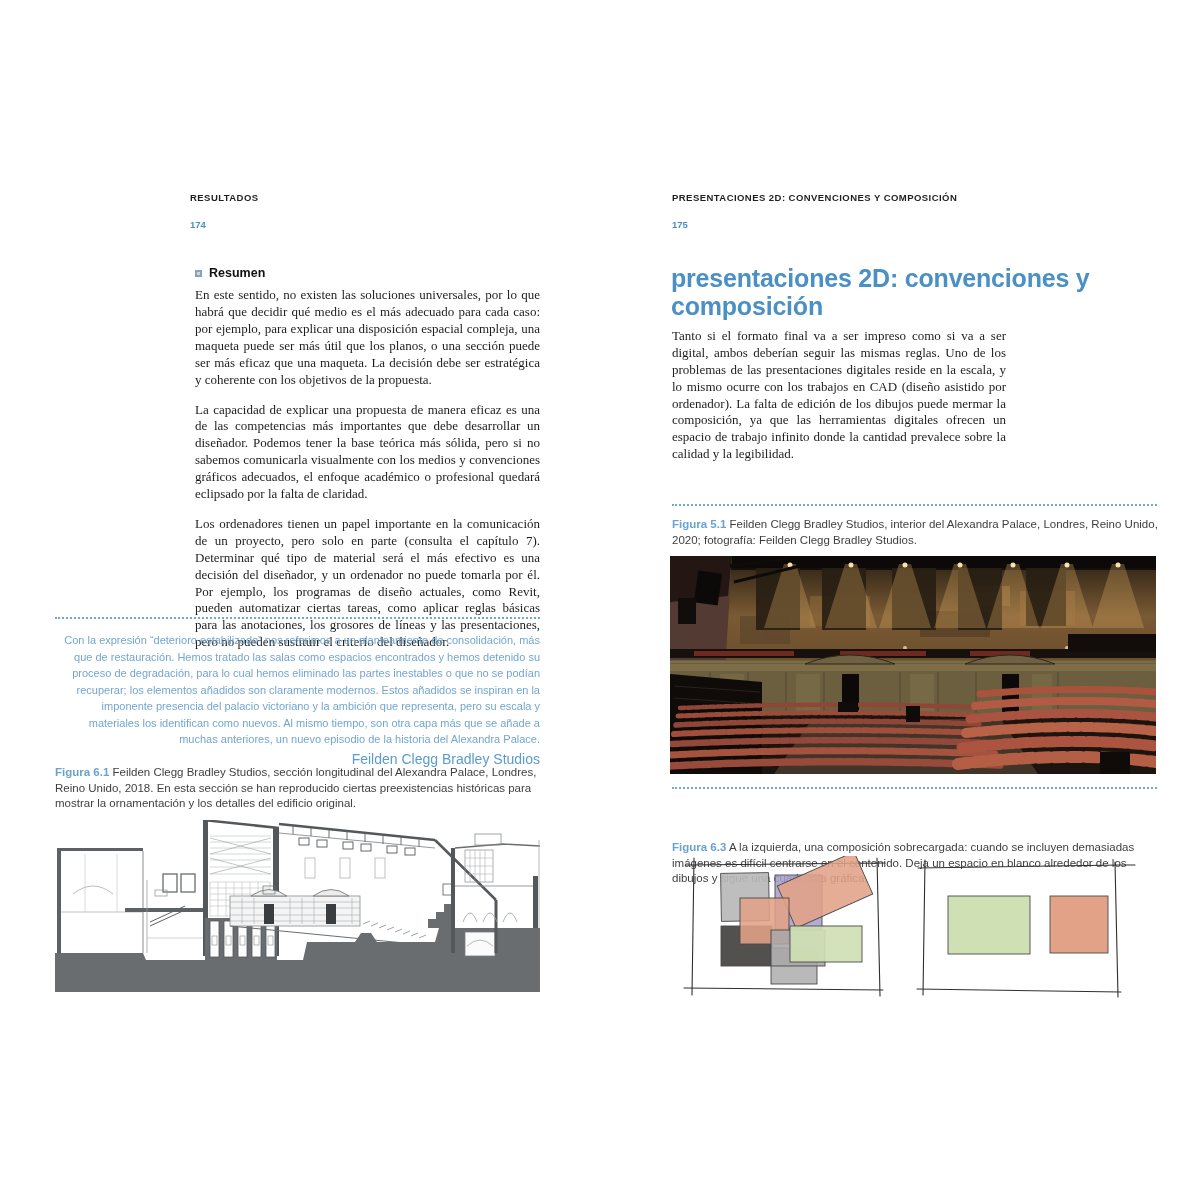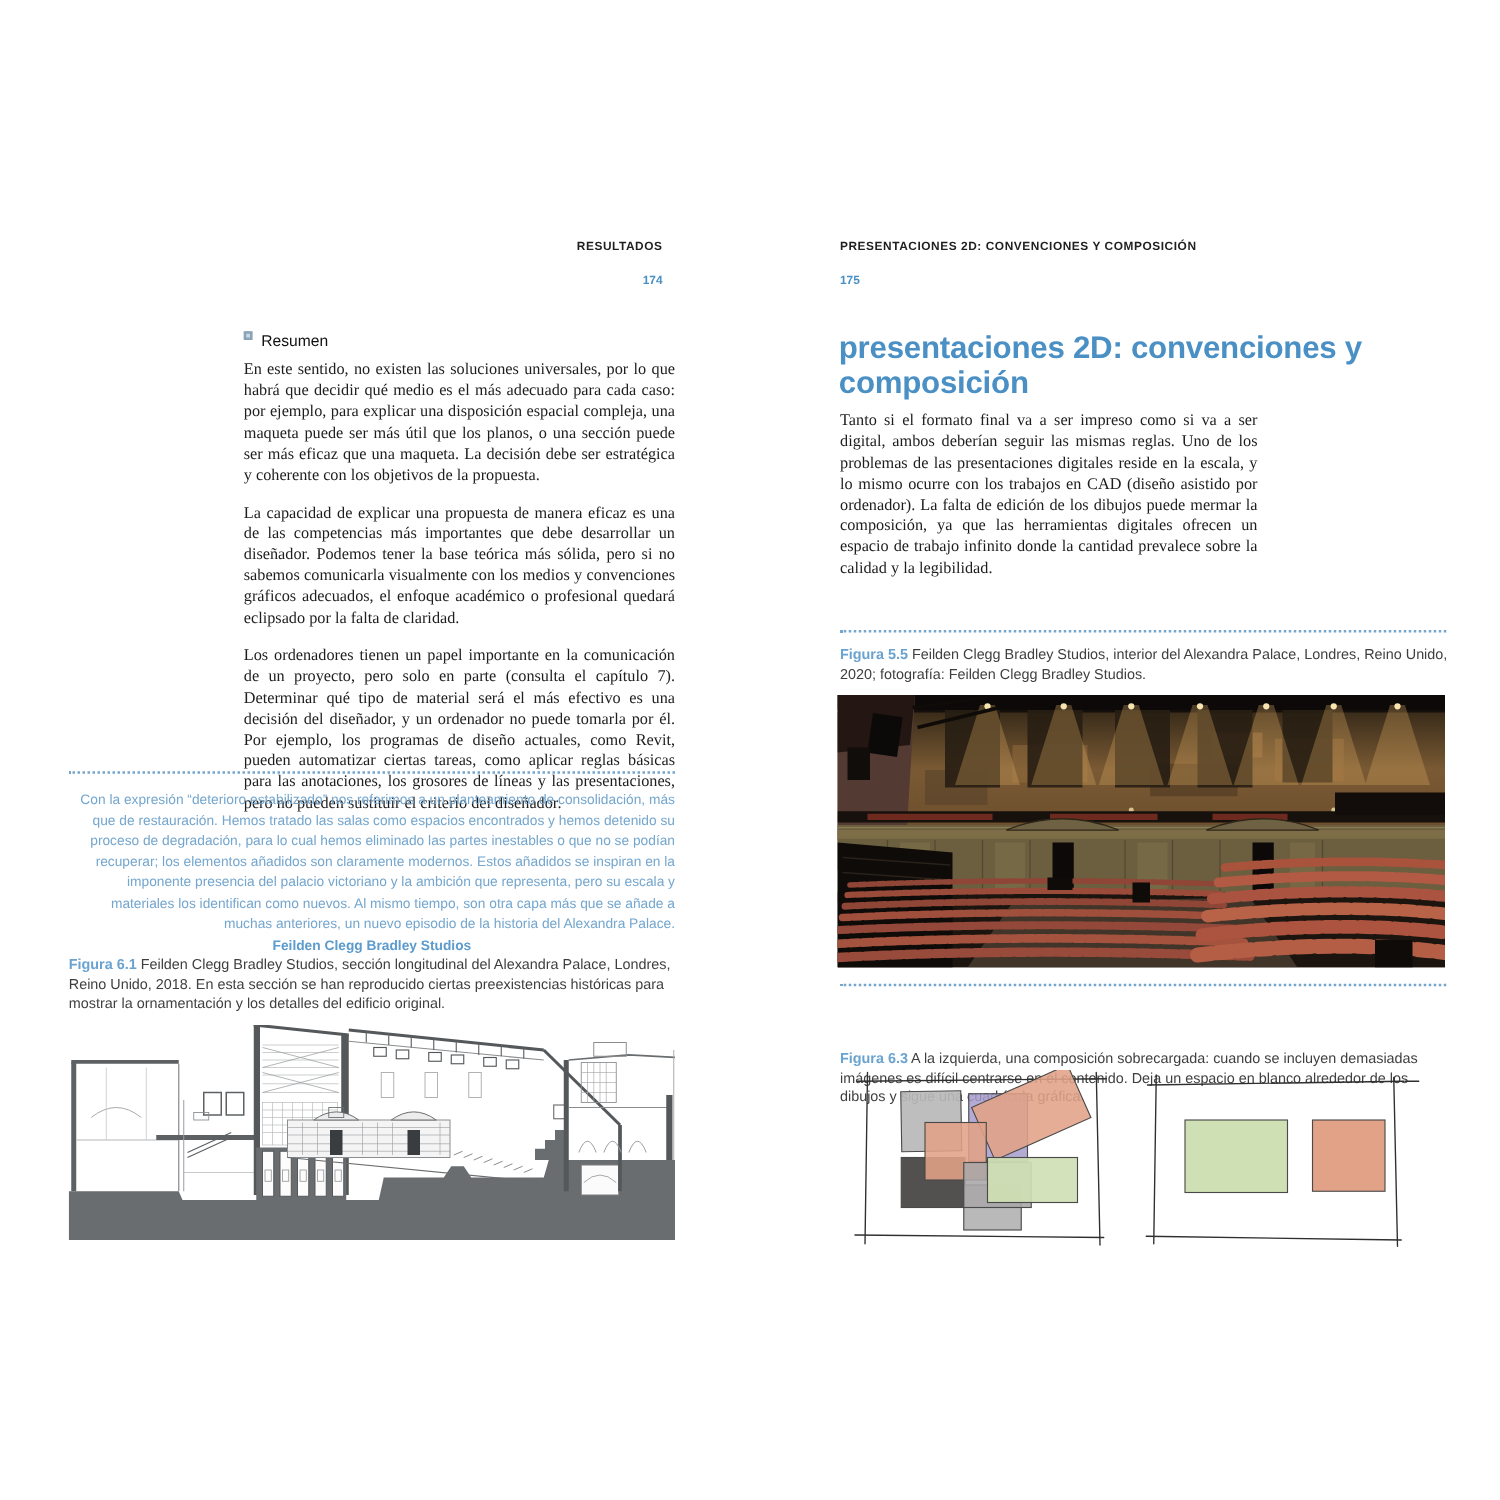--- a/index.html
+++ b/index.html
@@ -2,33 +2,33 @@
 <html><head>
 <meta charset="utf-8">
 <style>
   html,body{margin:0;padding:0}
   body{width:1200px;height:1200px;background:#ffffff;position:relative;overflow:hidden;
        font-family:"Liberation Sans",sans-serif;color:#1c1c1c}
   .abs{position:absolute}
   
   .runhead{font-size:9.5px;font-weight:bold;letter-spacing:.45px;color:#1f1f1f}
   .pagenum{font-size:9.5px;font-weight:bold;color:#4a90c4;margin-top:16px}
-  .right-align{text-align:right}
+  .right-align{}
   
   .serif{font-family:"Liberation Serif",serif;font-size:13px;line-height:1.3;color:#1d1d1d;text-align:justify}
   .serif p{margin:0 0 13px 0}
-  .resumen-head{display:flex;align-items:flex-start;gap:7px;margin:0 0 6px 0;
-       font-family:"Liberation Sans",sans-serif;font-size:12.5px;font-weight:normal;color:#101010}
+  .resumen-head{display:flex;align-items:center;gap:7px;margin:0 0 6px 0;
+       font-family:"Liberation Sans",sans-serif;font-size:12.5px;font-weight:bold;color:#101010}
   .marker{width:7px;height:7px;background:#ccd7e0;border:2px solid #8aa3b7;box-sizing:border-box}
   
   .dotline{height:0;border-top:2px dotted #74a6ce}
   
   .quote-block{border-top:2px dotted #74a6ce;padding-top:13px}
   .quote-text{font-size:11px;line-height:1.5;color:#74a6ce;text-align:right}
-  .attrib{font-size:11px;font-weight:bold;color:#5b9bcd;text-align:center;margin-top:3px}
+  .attrib{font-size:14px;font-weight:normal;color:#5b9bcd;text-align:right;margin-top:3px}
   
   .caption{font-size:11.5px;line-height:1.35;color:#3f3f3f;text-align:left}
   .figlabel{color:#6aa3d0;font-weight:bold}
   
   .rp-title{font-size:25px;font-weight:bold;color:#4a90c4;line-height:1.12;letter-spacing:-.2px}
   svg{display:block}
 </style>
 </head>
 <body>
 
@@ -220,21 +220,21 @@
 
 <div class="abs rp-title" style="left:671px;top:264px;width:470px">presentaciones 2D: convenciones y composición</div>
 
 <div class="abs serif" style="left:672px;top:328px;width:334px">
   <p>Tanto si el formato final va a ser impreso como si va a ser digital, ambos deberían seguir las mismas reglas. Uno de los problemas de las presentaciones digitales reside en la escala, y lo mismo ocurre con los trabajos en CAD (diseño asistido por ordenador). La falta de edición de los dibujos puede mermar la composición, ya que las herramientas digitales ofrecen un espacio de trabajo infinito donde la cantidad prevalece sobre la calidad y la legibilidad.</p>
 </div>
 
 <div class="abs dotline" style="left:672px;top:504px;width:485px"></div>
 
 <div class="abs caption" style="left:672px;top:517px;width:487px">
-  <span class="figlabel">Figura 5.5</span>
+  <span class="figlabel">Figura 5.1</span>
   <span>Feilden Clegg Bradley Studios, interior del Alexandra Palace, Londres, Reino Unido, 2020; fotografía: Feilden Clegg Bradley Studios.</span>
 </div>
 
 <div class="abs" style="left:670px;top:556px;width:486px;height:218px">
 <svg width="486" height="218" viewBox="0 0 486 218">
   <defs>
     <linearGradient id="brick" x1="0" y1="0" x2="0" y2="1">
       <stop offset="0" stop-color="#3a2c1a"></stop>
           <stop offset="0.45" stop-color="#7a5a34"></stop>
       <stop offset="1" stop-color="#6a4c2c"></stop>

